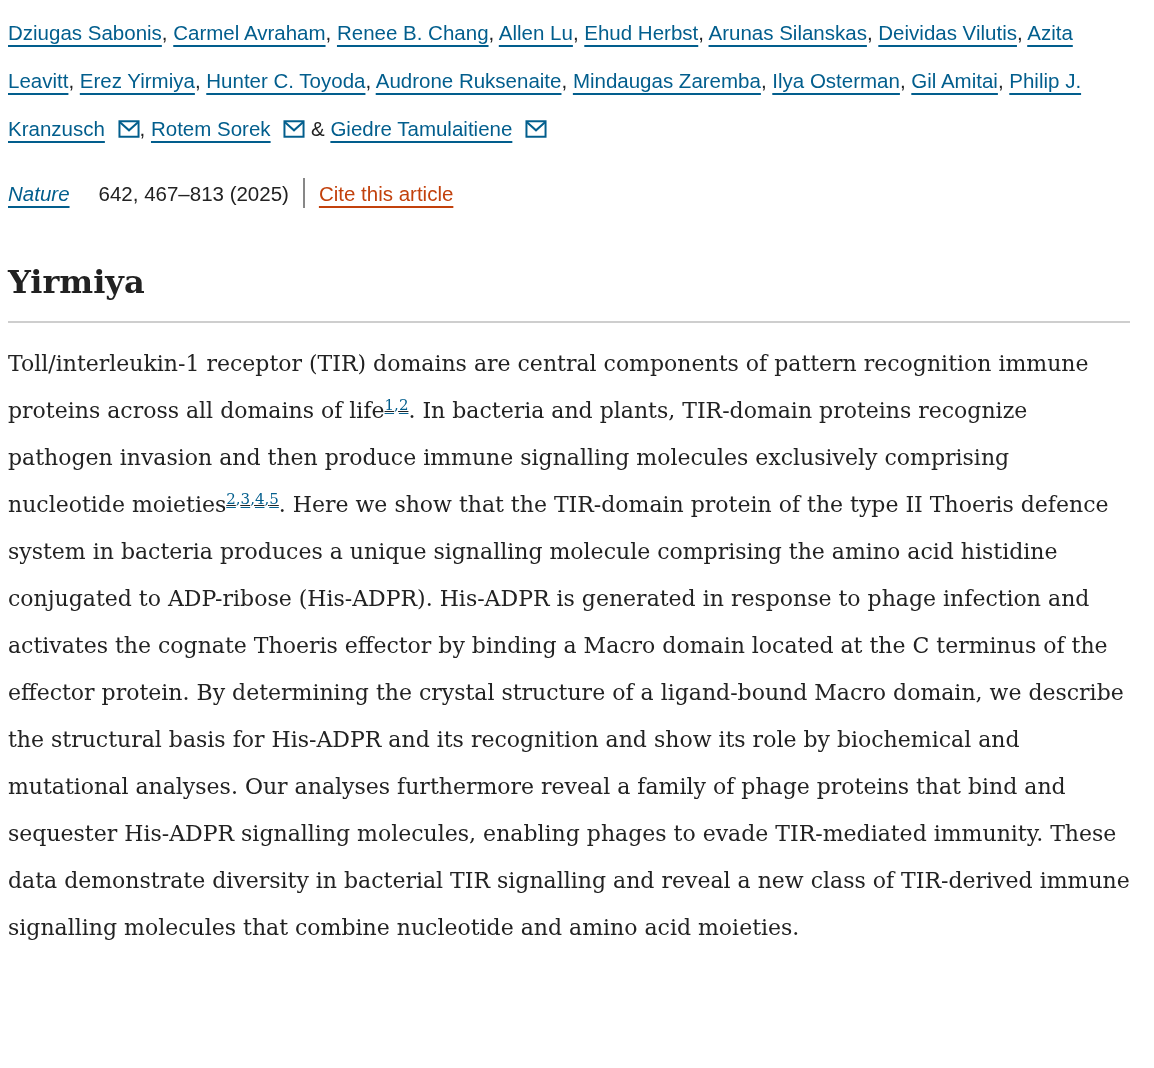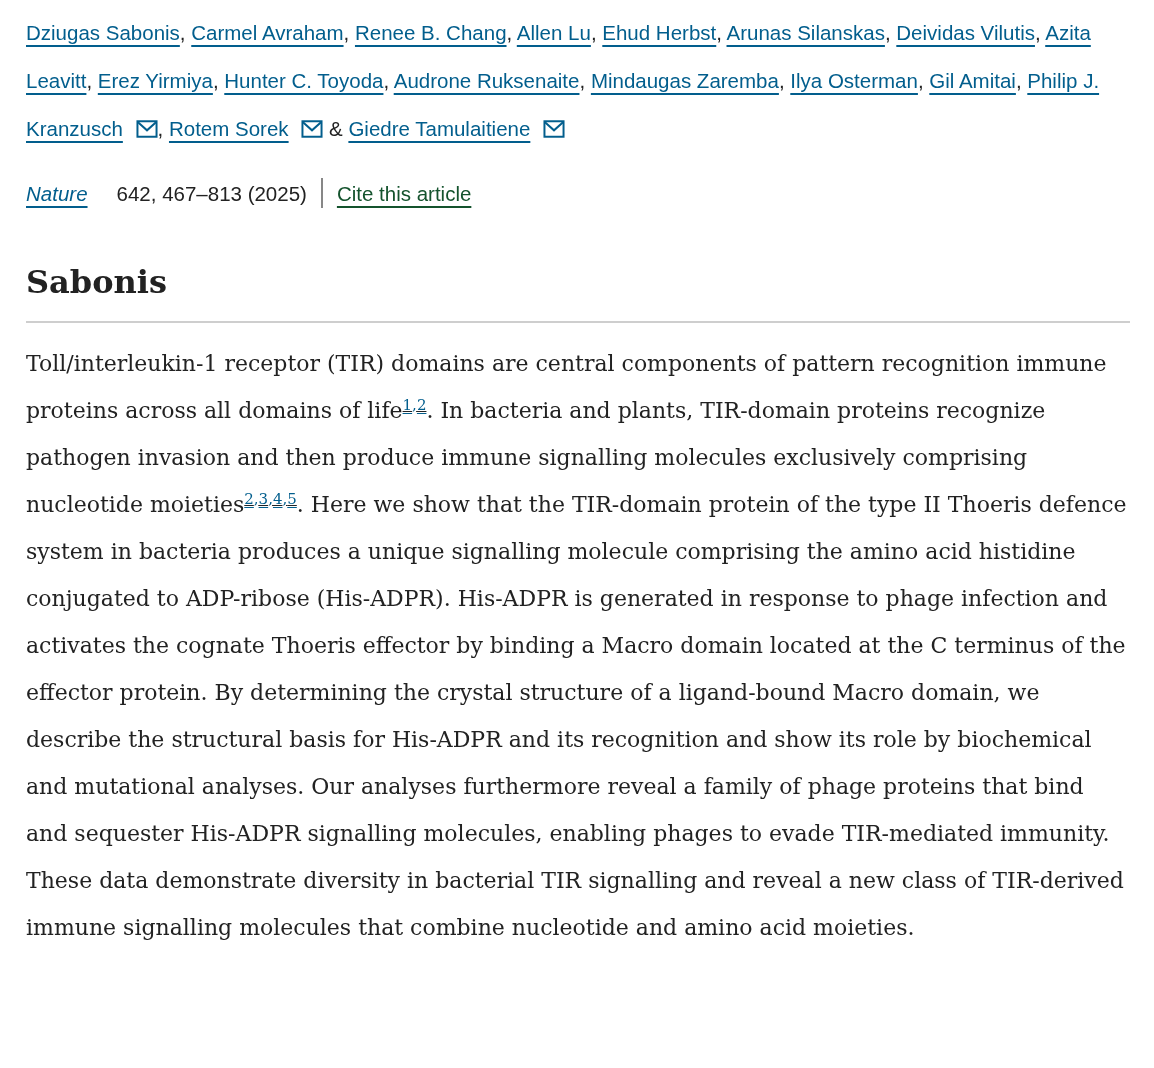--- a/index.html
+++ b/index.html
@@ -1,20 +1,20 @@
 <!DOCTYPE html>
 <html><head>
 <meta charset="utf-8">
 <style>
   * { box-sizing: border-box; }
   html, body { margin: 0; padding: 0; background: #ffffff; }
   .page {
     width: 1154px;
     min-height: 1068px;
-    padding: 9px 24px 0 26px;
+    padding: 9px 24px 0 8px;
     font-family: "Liberation Sans", sans-serif;
     color: #222222;
   }
 
   
   .authors {
     margin: 0;
     font-size: 20.5px;
     line-height: 48px;
     color: #222222;
@@ -46,21 +46,21 @@
     font-style: italic;
     color: #025e8d;
     text-decoration: underline;
     text-decoration-thickness: 1.5px;
     text-underline-offset: 5px;
     margin-right: 7px;
     cursor: pointer;
   }
   .volume { font-weight: normal; margin-left: 22px; }
   .plain-link {
-    color: #14532d;
+    color: #c2410c;
     text-decoration: underline;
     text-decoration-thickness: 1.5px;
     text-underline-offset: 5px;
     cursor: pointer;
   }
   .vbar {
     display: inline-block;
     width: 2px;
     height: 30px;
     background: #878787;
@@ -129,19 +129,19 @@
         </svg></span><span class="sep"> &amp; </span><a href="#" class="author-link">Giedre Tamulaitiene</a>&nbsp;<span class="mail"><svg width="22" height="18" viewBox="0 0 24 20">
           <rect x="1.4" y="1.4" width="21.2" height="17.2" fill="none" stroke="#025e8d" stroke-width="2.2"></rect>
           <path d="M2 2.6 L12 11.5 L22 2.6" fill="none" stroke="#025e8d" stroke-width="2.2"></path>
         </svg></span></p>
 
   <p class="citation">
     <a class="journal-link" href="#">Nature</a><span class="volume">642</span><span>, 467–813 (2025)</span><span class="vbar"></span><a class="plain-link" href="#">Cite this article</a>
   </p>
 
 
-  <h2 class="abstract-heading">Sabonis</h2>
+  <h2 class="abstract-heading">Yirmiya</h2>
 
   <hr class="rule">
 
   <p class="abstract-body">Toll/interleukin-1 receptor (TIR) domains are central components of pattern recognition immune proteins across all domains of life<sup><a href="#" class="ref-link">1</a><span class="ref-comma">,</span><a href="#" class="ref-link">2</a></sup>. In bacteria and plants, TIR-domain proteins recognize pathogen invasion and then produce immune signalling molecules exclusively comprising nucleotide moieties<sup><a href="#" class="ref-link">2</a><span class="ref-comma">,</span><a href="#" class="ref-link">3</a><span class="ref-comma">,</span><a href="#" class="ref-link">4</a><span class="ref-comma">,</span><a href="#" class="ref-link">5</a></sup>. Here we show that the TIR-domain protein of the type II Thoeris defence system in bacteria produces a unique signalling molecule comprising the amino acid histidine conjugated to ADP-ribose (His-ADPR). His-ADPR is generated in response to phage infection and activates the cognate Thoeris effector by binding a Macro domain located at the C terminus of the effector protein. By determining the crystal structure of a ligand-bound Macro domain, we describe the structural basis for His-ADPR and its recognition and show its role by biochemical and mutational analyses. Our analyses furthermore reveal a family of phage proteins that bind and sequester His-ADPR signalling molecules, enabling phages to evade TIR-mediated immunity. These data demonstrate diversity in bacterial TIR signalling and reveal a new class of TIR-derived immune signalling molecules that combine nucleotide and amino acid moieties.</p>
 
 </div>
 
 </body></html>

